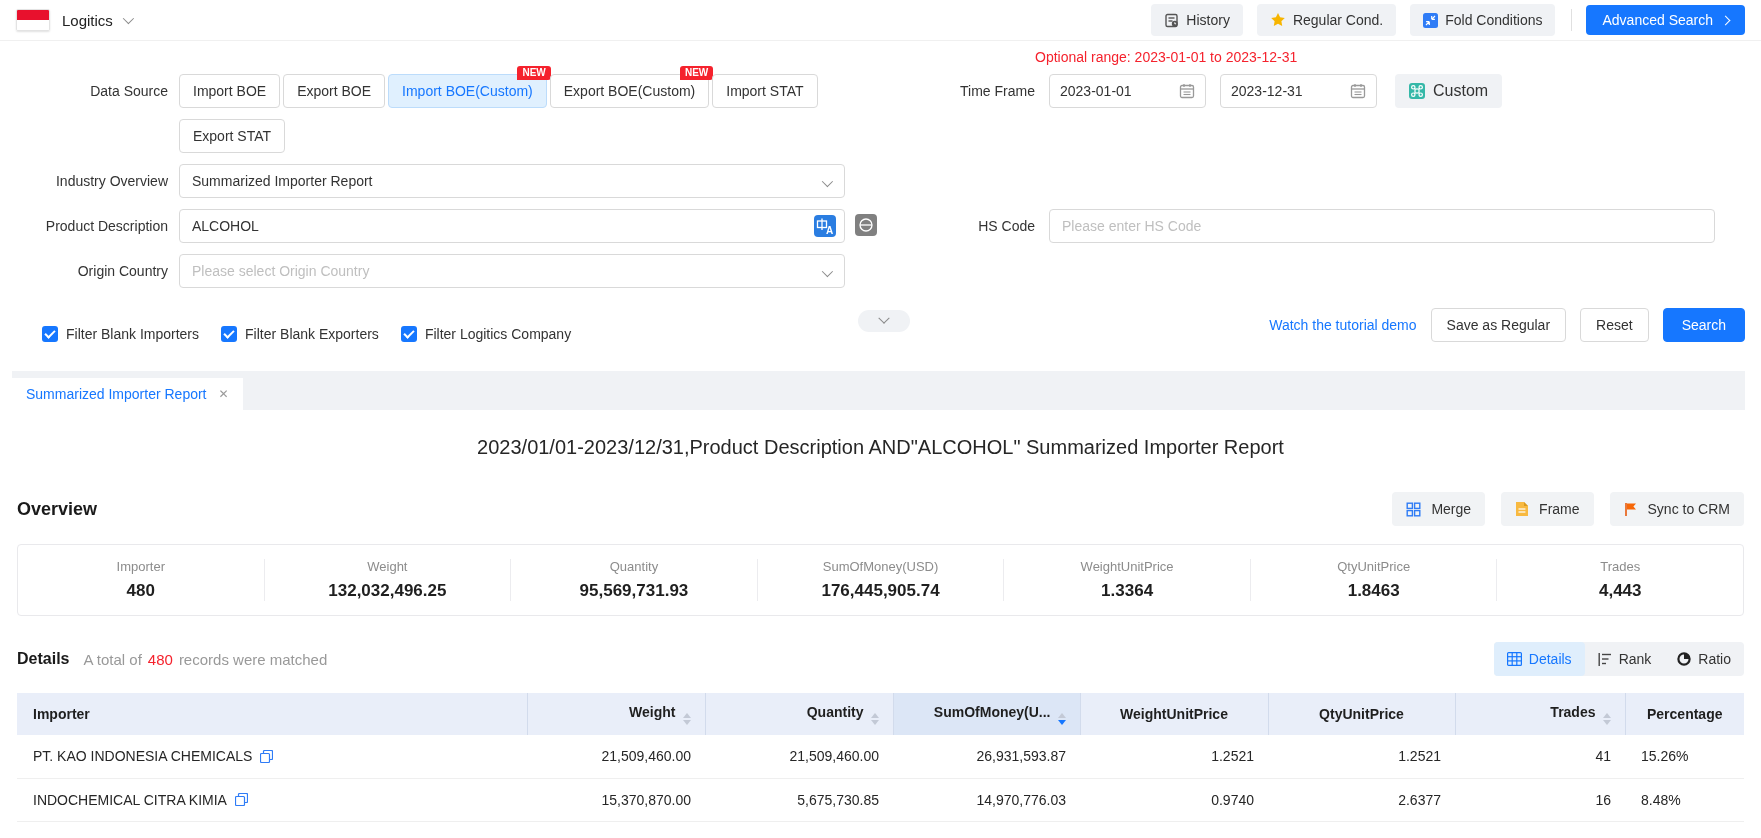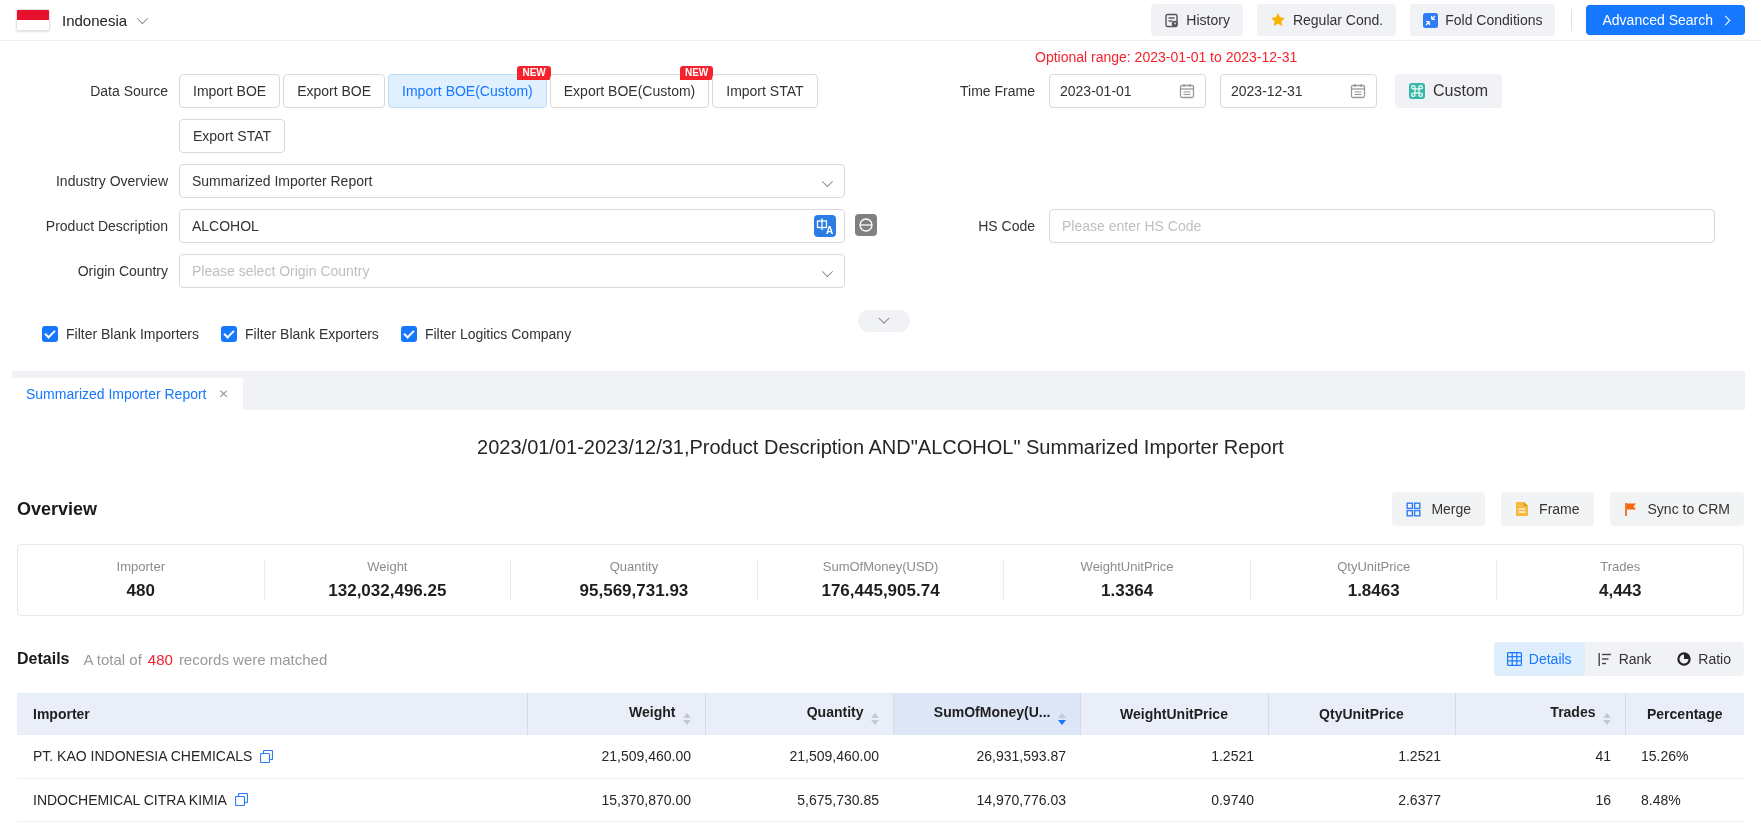--- a/index.html
+++ b/index.html
@@ -119,21 +119,21 @@
   .copy-btn { border:none; background:none; padding:0; cursor:pointer; display:flex; }
 </style>
 </head>
 <body>
 
 <div class="topbar">
   <div class="flag">
       <div class="r"></div>
       <div class="w"></div>
     </div>
-  <span class="country">Indonesia</span>
+  <span class="country">Logitics</span>
   <span class="chev"></span>
   <div class="tb-spacer"></div>
 
   <button class="tb-btn">
     <svg width="15" height="15" viewBox="0 0 15 15">
         <rect x="2" y="1.5" width="11" height="12" rx="1.5" fill="none" stroke="#555" stroke-width="1.4"></rect>
         <line x1="4.5" y1="5" x2="10.5" y2="5" stroke="#555" stroke-width="1.4"></line>
         <line x1="4.5" y1="8" x2="8.5" y2="8" stroke="#555" stroke-width="1.4"></line>
         <circle cx="10.8" cy="10.8" r="3" fill="#555"></circle>
         <path d="M10.8 9.3v1.5h1.3" stroke="#fff" stroke-width="1" fill="none"></path>
@@ -271,20 +271,26 @@
       <span class="cb"></span>
       <span>Filter Blank Exporters</span>
     </div>
     <div class="cb-item">
       <span class="cb"></span>
       <span>Filter Logitics Company</span>
     </div>
     <button class="collapse-pill">
       <span class="chev"></span>
     </button>
+    <div class="cb-actions">
+      <button class="link">Watch the tutorial demo</button>
+      <button class="btn">Save as Regular</button>
+      <button class="btn">Reset</button>
+      <button class="btn blue">Search</button>
+    </div>
   </div>
 
   <div class="tabbar">
     <div class="tab">
       <span class="tab-title">Summarized Importer Report</span>
       <button class="tab-close">✕</button>
     </div>
   </div>
 </div>
 

